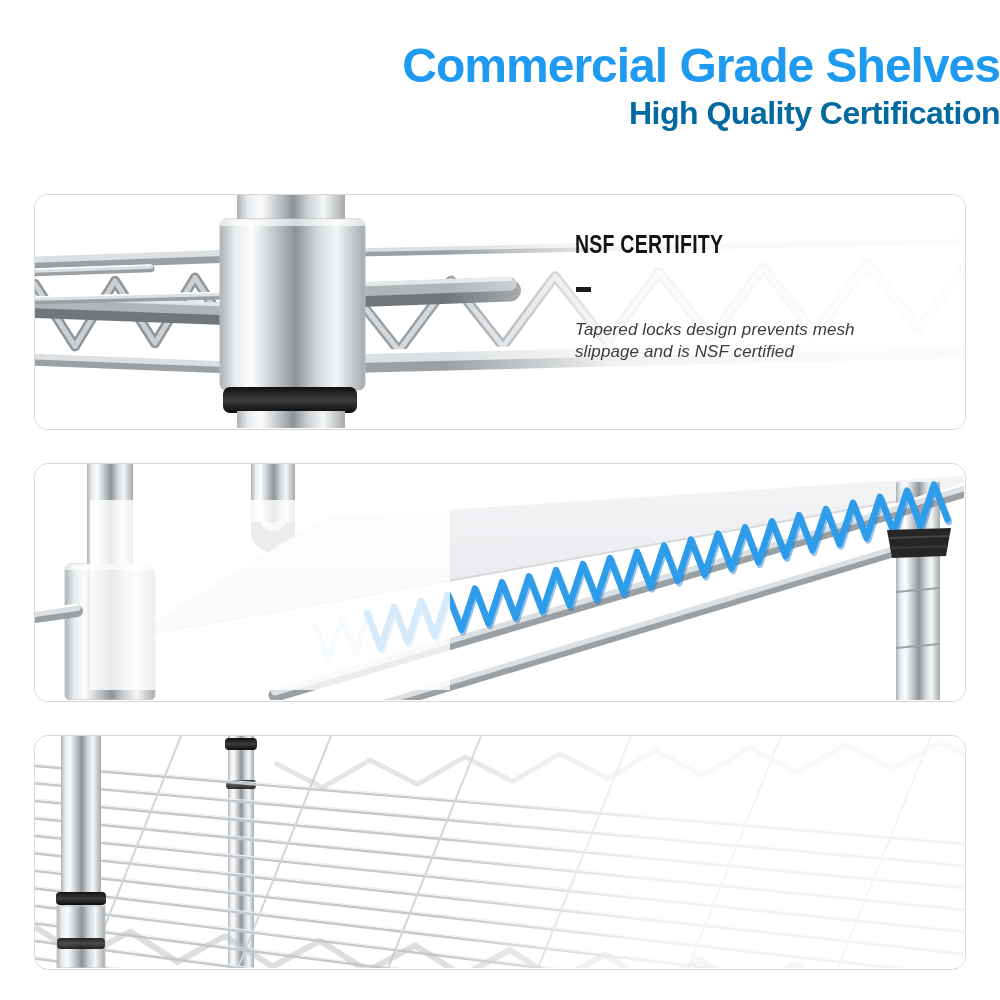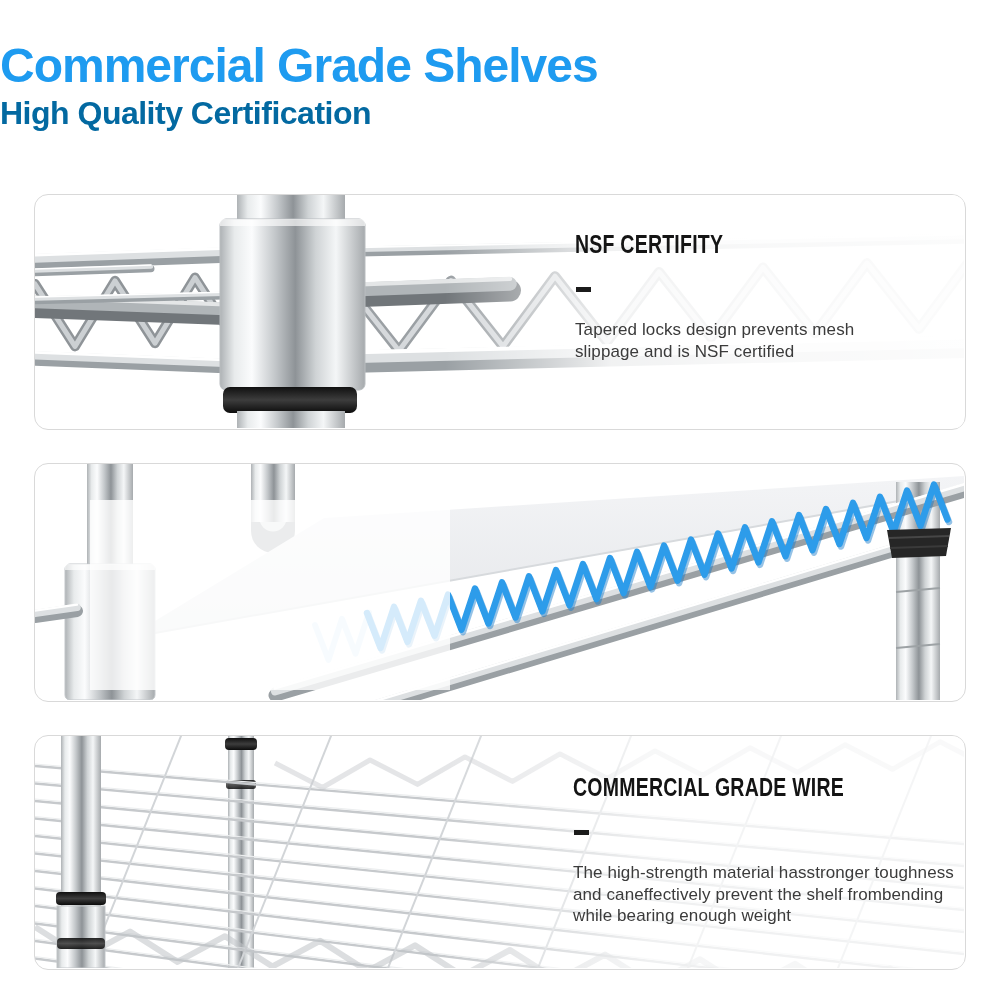--- a/index.html
+++ b/index.html
@@ -1,38 +1,38 @@
 <!DOCTYPE html>
 <html><head>
 <meta charset="utf-8">
 <style>
   html,body{margin:0;padding:0;background:#fff;}
   #stage{position:relative;width:1000px;height:1000px;background:#ffffff;overflow:hidden;
          font-family:"Liberation Sans","DejaVu Sans",sans-serif;}
 
   
-  #header{position:absolute;top:40px;left:0;width:1000px;text-align:left;}
+  #header{position:absolute;top:40px;left:0;width:1000px;text-align:right;}
   #main-title{font-size:48px;font-weight:bold;letter-spacing:-1px;color:#1E9BF0;line-height:1.1;}
   #sub-title{margin-top:2px;font-size:32px;font-weight:bold;color:#0369a1;letter-spacing:-0.5px;}
 
   
   .panel{position:absolute;left:34px;width:932px;border:1.5px solid #d9d9d9;border-radius:14px;
          overflow:hidden;background:#fff;box-sizing:border-box;}
   #panel-1{top:194px;height:236px;}
   #panel-2{top:463px;height:239px;}
   #panel-3{top:735px;height:235px;}
   .panel svg{position:absolute;left:0;top:0;}
 
   
   .feature{position:absolute;}
   .feature h3{margin:0;font-size:25px;font-weight:bold;color:#141414;line-height:28px;
               letter-spacing:0.3px;transform:scale(0.78,1.05);transform-origin:left top;white-space:nowrap;}
   .dash{width:15px;height:5px;background:#1b1b1b;margin:30px 0 27px 1px;}
   .feature p{margin:0;font-size:17px;line-height:21.5px;color:#3b3b3b;letter-spacing:0.1px;
-             white-space:pre-line;}
+             white-space:pre-line;font-style:italic;}
   #feature-1{left:575px;top:229px;width:390px;}
   #feature-2{left:108px;top:510px;width:360px;}
   #feature-3{left:573px;top:772px;width:400px;}
 
   
   #feature-2-backdrop{position:absolute;left:90px;top:500px;width:360px;height:190px;
                       background:rgba(255,255,255,0.8);}
 </style>
 </head>
 <body>
@@ -235,21 +235,14 @@
       <rect x="400" y="0" width="529" height="232" fill="url(#fade3)"></rect>
     </svg>
   </div>
 
   <div class="feature" id="feature-1">
     <h3>NSF CERTIFITY</h3>
     <div class="dash"></div>
     <p>Tapered locks design prevents mesh
 slippage and is NSF certified</p>
   </div>
-  <div class="feature" id="feature-3">
-    <h3>COMMERCIAL GRADE WIRE</h3>
-    <div class="dash"></div>
-    <p>The high-strength material hasstronger toughness
-and caneffectively prevent the shelf frombending
-while bearing enough weight</p>
-  </div>
 
 </div>
 
 </body></html>

